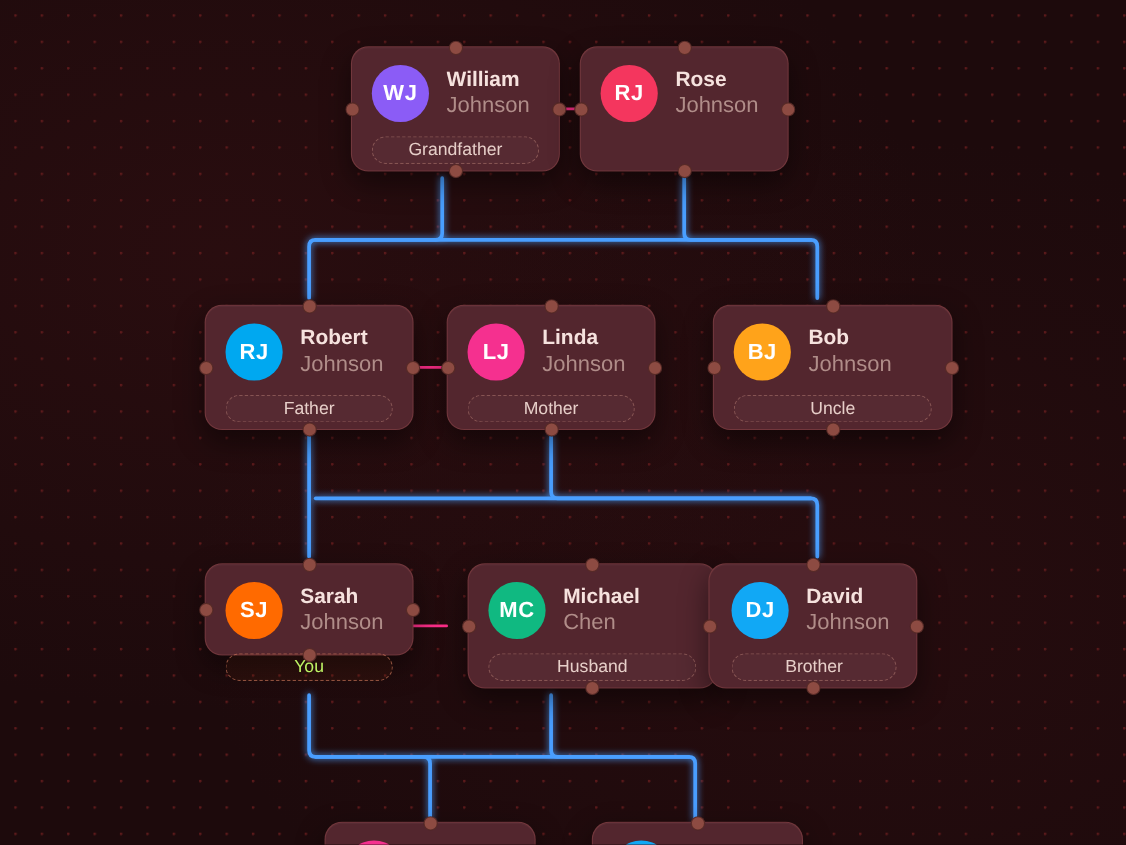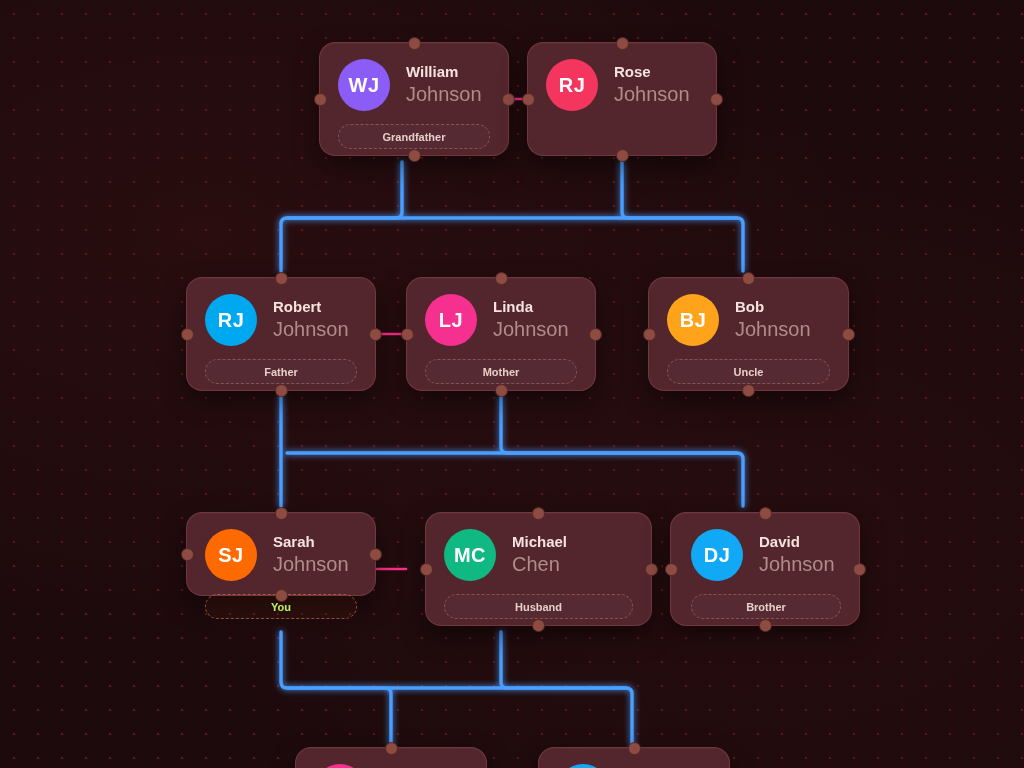--- a/index.html
+++ b/index.html
@@ -81,21 +81,21 @@
     justify-content: center;
     color: #ffffff;
     font-size: 20px;
     font-weight: 700;
     letter-spacing: 0.5px;
   }
 
   .names { line-height: 1.12; overflow: hidden; }
 
   .first-name {
-    font-size: 15px;
+    font-size: 19px;
     font-weight: 700;
     color: #f6e2de;
     white-space: nowrap;
   }
 
   .last-name {
     font-size: 20px;
     font-weight: 400;
     color: #b08d89;
     white-space: nowrap;
@@ -103,22 +103,22 @@
   }
 
   .badge {
     margin-top: 13px;
     height: 25px;
     border-radius: 13px;
     border: 1px dashed rgba(176, 120, 112, 0.55);
     display: flex;
     align-items: center;
     justify-content: center;
-    font-size: 11px;
-    font-weight: 700;
+    font-size: 16px;
+    font-weight: 400;
     color: #e7cfc9;
     background: rgba(255, 255, 255, 0.018);
   }
 
   .badge.is-you {
     color: #bef264;
     background: rgba(255, 106, 31, 0.055);
     border-color: rgba(214, 126, 96, 0.6);
   }
 
@@ -238,21 +238,21 @@
         <div class="last-name">Johnson</div>
       </div>
     </div>
     <div class="badge">Mother</div>
     <span class="port top"></span>
     <span class="port bottom"></span>
     <span class="port left"></span>
     <span class="port right"></span>
   </div>
 
-  <div class="node" style="left:648px; top:277px; width:201px; height:114px;">
+  <div class="node" style="left:648px; top:277px; width:218px; height:114px;">
     <div class="node-top">
       <div class="avatar" style="background:#ffa31a;">
         <span>BJ</span>
       </div>
       <div class="names">
         <div class="first-name">Bob</div>
         <div class="last-name">Johnson</div>
       </div>
     </div>
     <div class="badge">Uncle</div>
@@ -289,21 +289,21 @@
         <div class="last-name">Chen</div>
       </div>
     </div>
     <div class="badge">Husband</div>
     <span class="port top"></span>
     <span class="port bottom"></span>
     <span class="port left"></span>
     <span class="port right"></span>
   </div>
 
-  <div class="node" style="left:670px; top:512px; width:190px; height:114px;padding-left:20px;">
+  <div class="node" style="left:644px; top:512px; width:190px; height:114px;padding-left:20px;">
     <div class="node-top">
       <div class="avatar" style="background:#11a8f5;">
         <span>DJ</span>
       </div>
       <div class="names">
         <div class="first-name">David</div>
         <div class="last-name">Johnson</div>
       </div>
     </div>
     <div class="badge">Brother</div>

